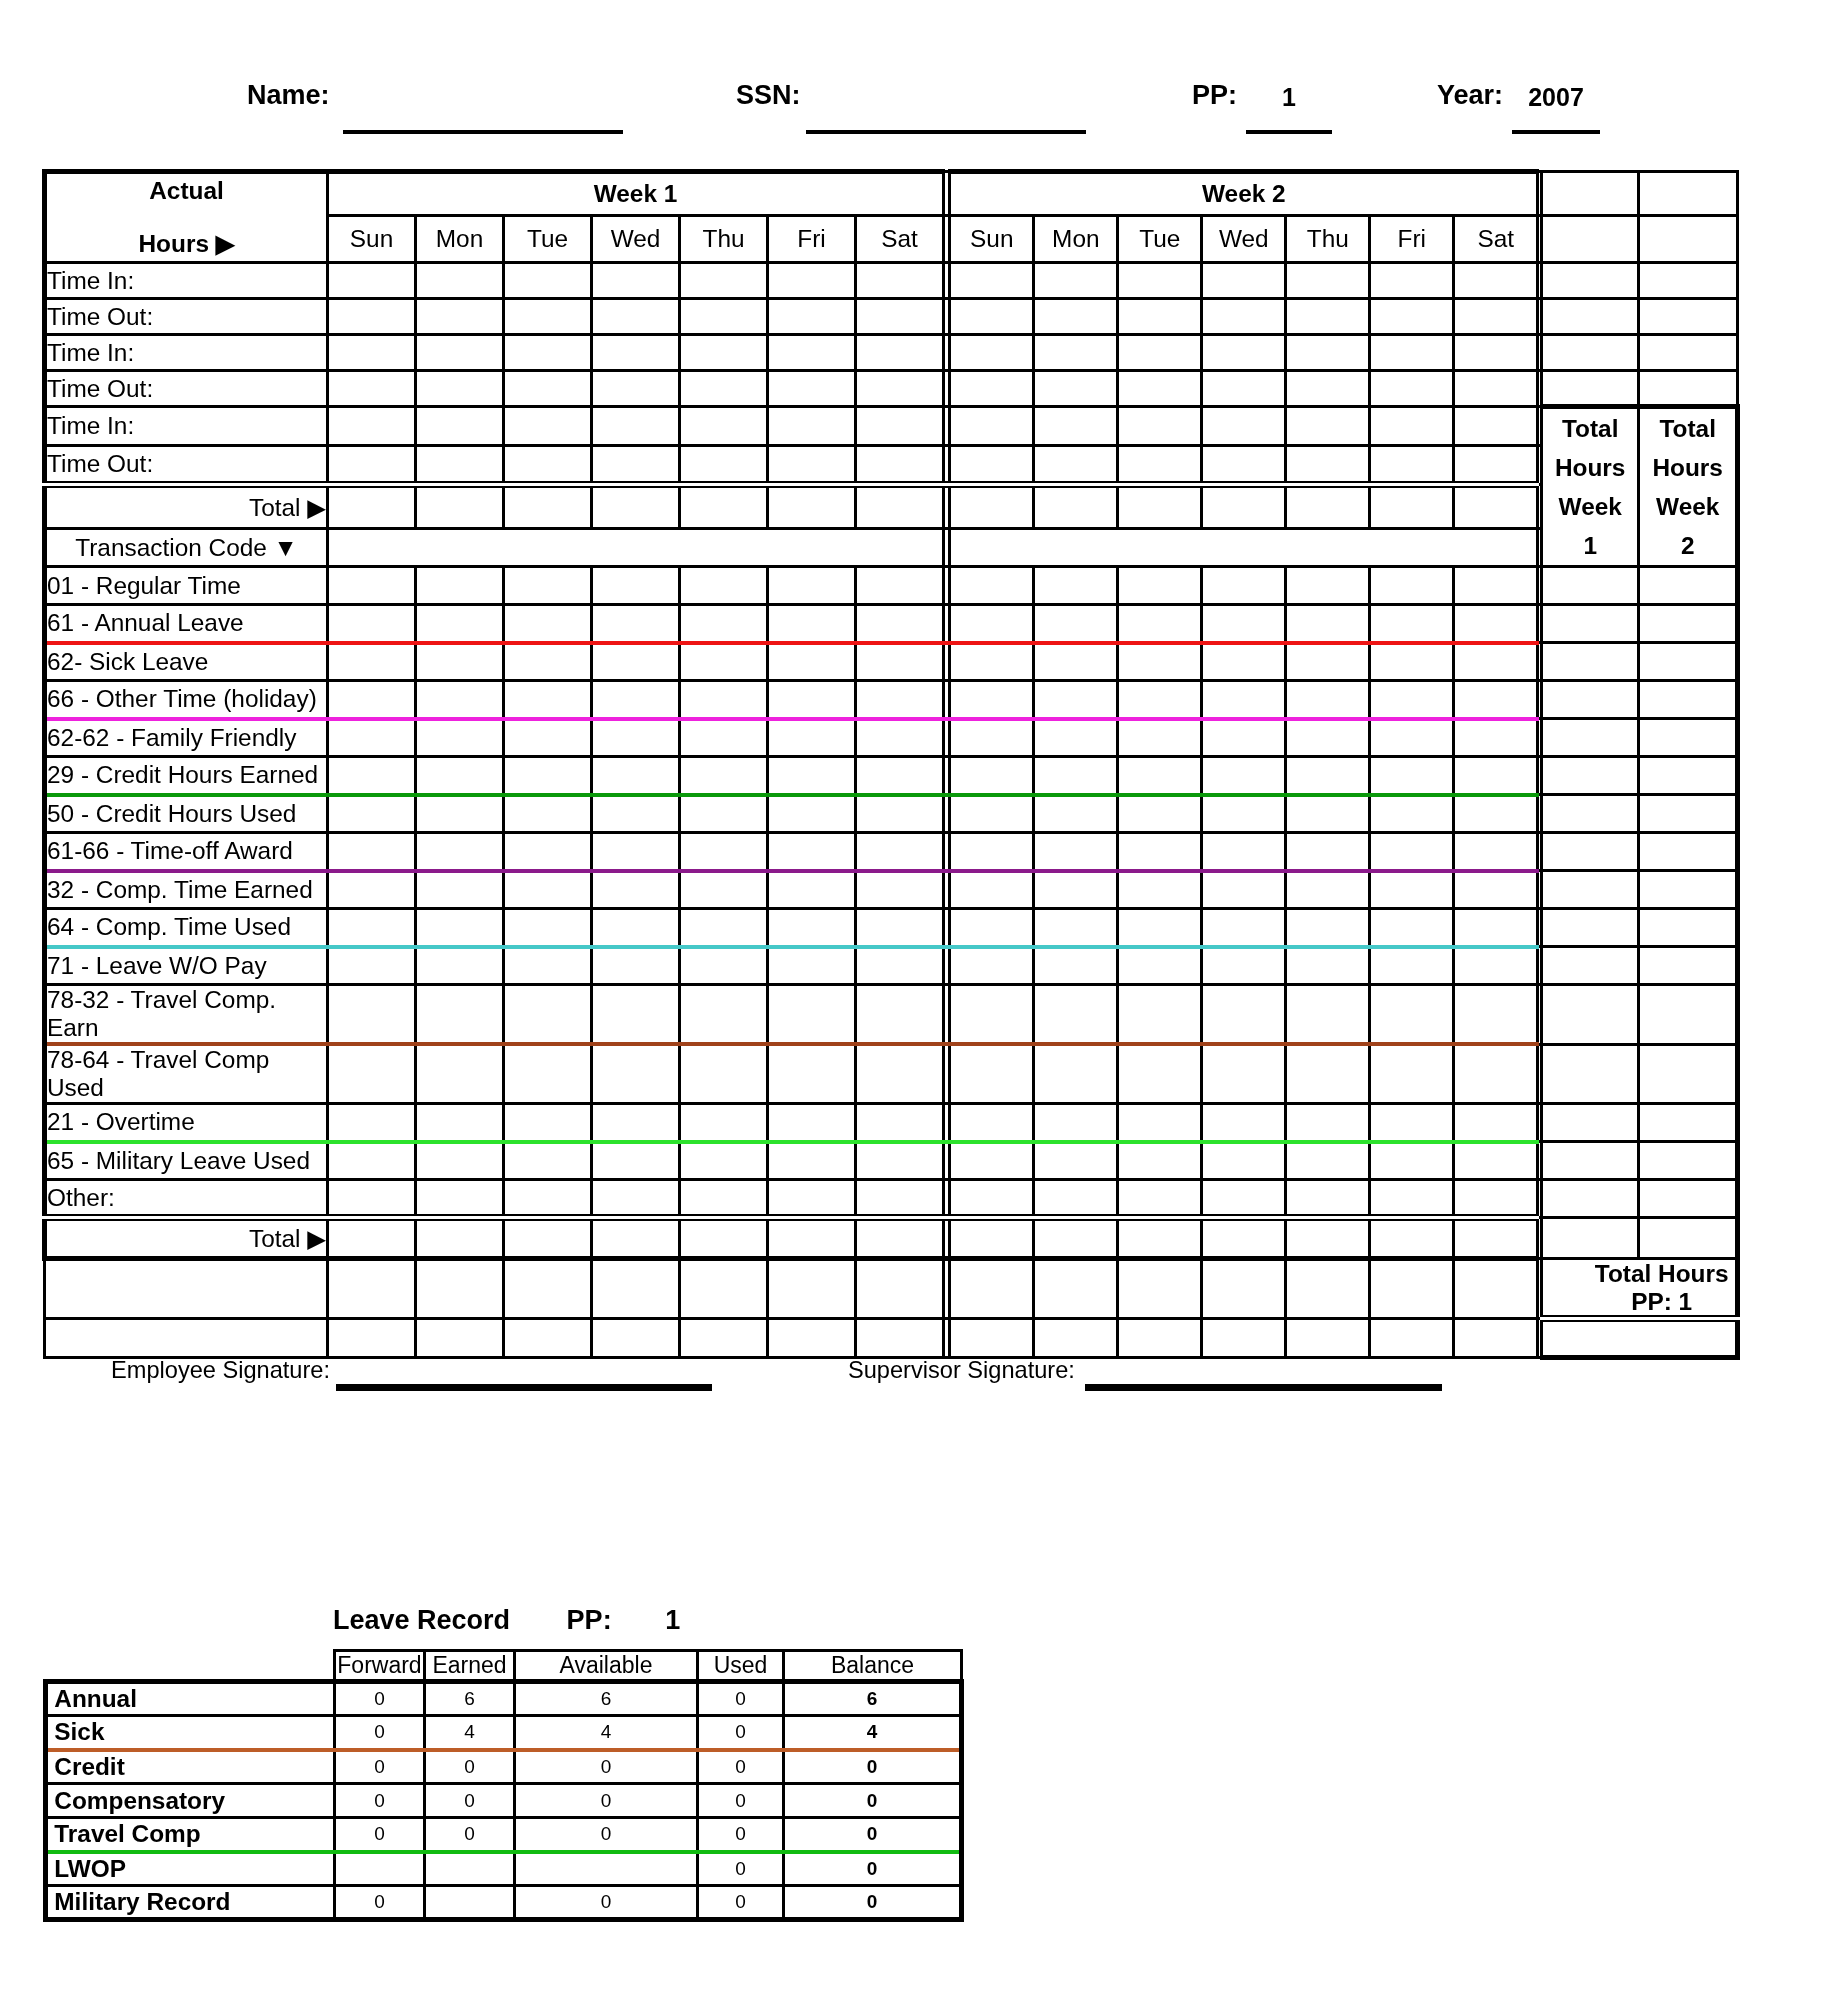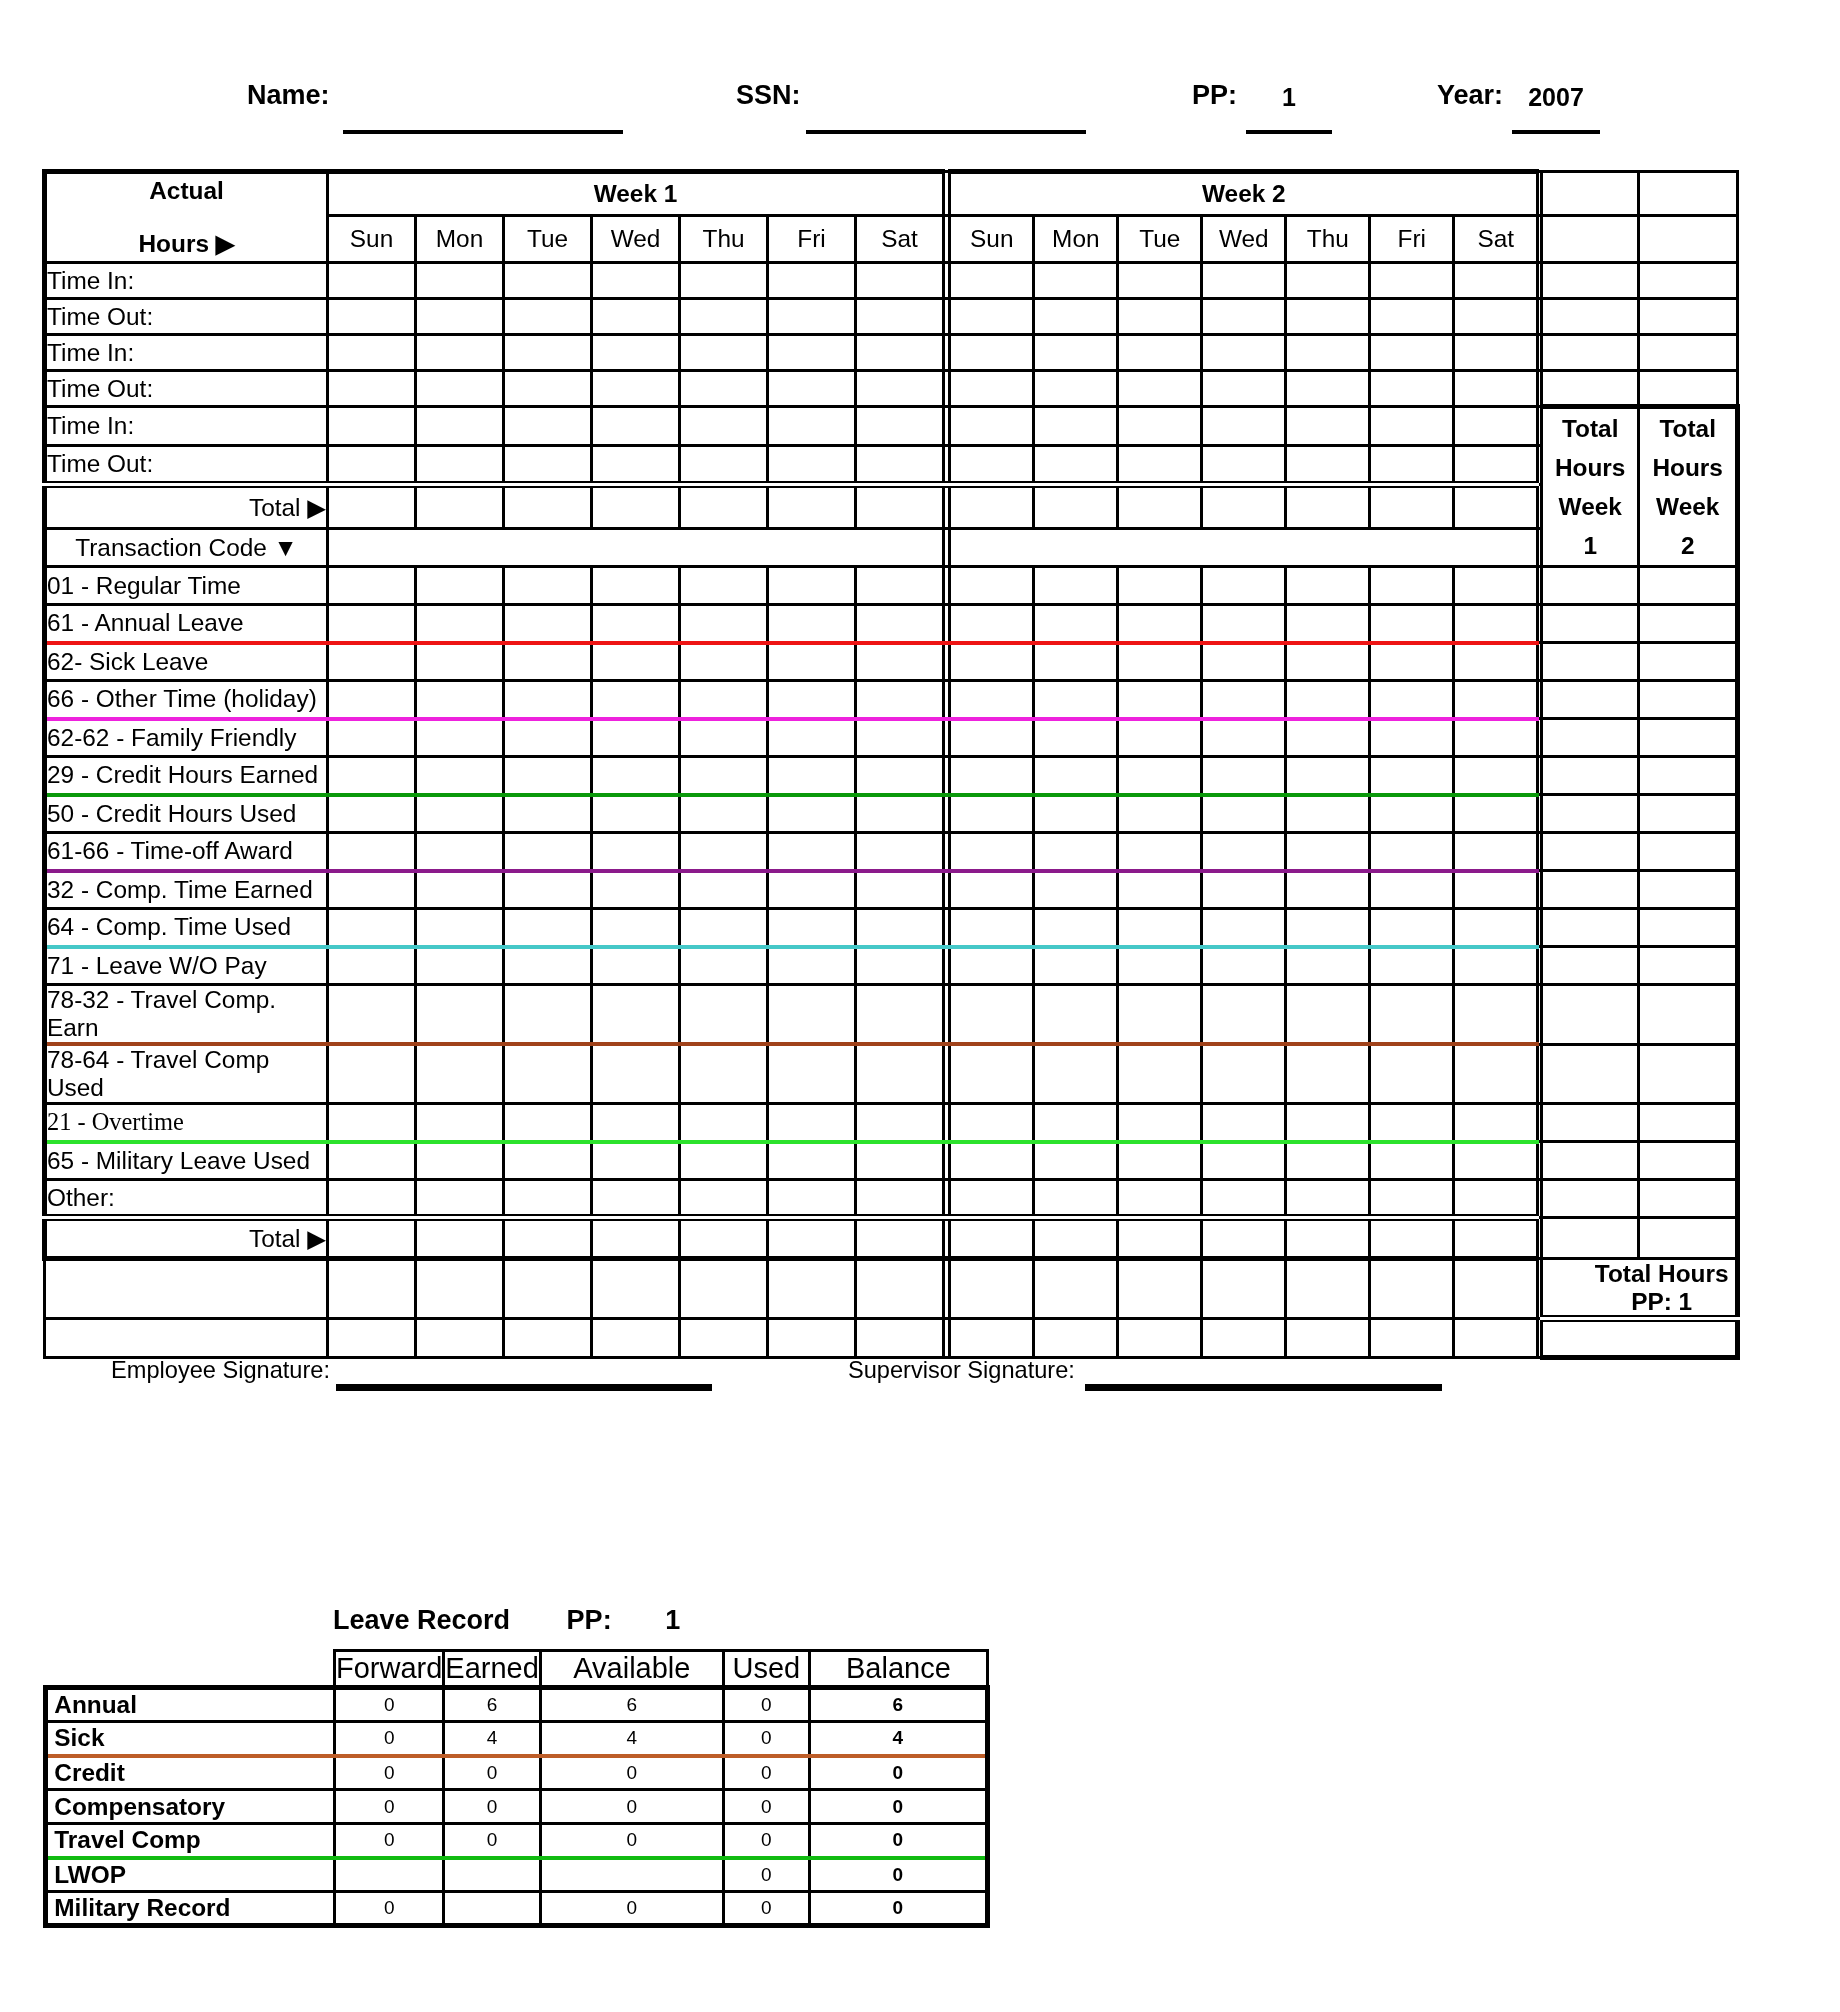--- a/index.html
+++ b/index.html
@@ -35,21 +35,21 @@
   td.rlab.right{text-align:right;padding-right:9.4px;font-size:26px;}
   td.rlab.center{text-align:center;padding-left:0;}
   td.thdr{text-align:center;font-weight:700;font-size:23.6px;}
   td.thdr div{line-height:39px;}
   td.ppbox{text-align:center;font-weight:700;font-size:23.6px;}
   td.ppbox div{line-height:27.5px;padding-left:45px;}
 
   
   #leave-wrap{position:absolute;left:43px;top:1649px;}
   #leave-table{border-collapse:collapse;table-layout:fixed;}
-  #leave-table td{border:3.1px solid #000;padding:0;font-size:29px;text-align:center;
+  #leave-table td{border:3.1px solid #000;padding:0;font-size:23px;text-align:center;
                   vertical-align:middle;background:#fff;}
   #leave-table td.void{border:none;}
   #leave-table td.llab{text-align:left;padding-left:6.3px;font-weight:700;font-size:24.4px;}
   #leave-table td.lval{font-size:19px;}
   #leave-table td.bal{font-weight:700;}
   #leave-table td.lh{border-bottom:5.5px solid #000;}
   .bt7{border-top:5.5px solid #000 !important;}
   td.hatch{background-color:#e6e6e6;
     background-image:repeating-linear-gradient(45deg,#8f8f8f 0 1.6px,transparent 1.6px 4.7px),
                      repeating-linear-gradient(135deg,#8f8f8f 0 1.6px,transparent 1.6px 4.7px);}
@@ -561,21 +561,21 @@
             <td class="in"></td>
             <td class="in"></td>
             <td class="in"></td>
             <td class="in"></td>
             <td class="in"></td>
             <td class="in br5"></td>
             <td class="void"></td>
             <td class="in bl5"></td>
             <td class="in br6"></td>
           </tr>
-          <tr style="height: 38px; font-family: Liberation Serif, serif;">
+          <tr style="height: 38px;">
             <td class="rlab bl6" style="border-bottom: 4.7px solid rgb(44, 226, 44);">21 - Overtime</td>
             <td class="in" style="border-bottom: 4.7px solid rgb(44, 226, 44);"></td>
             <td class="in" style="border-bottom: 4.7px solid rgb(44, 226, 44);"></td>
             <td class="in" style="border-bottom: 4.7px solid rgb(44, 226, 44);"></td>
             <td class="in" style="border-bottom: 4.7px solid rgb(44, 226, 44);"></td>
             <td class="in" style="border-bottom: 4.7px solid rgb(44, 226, 44);"></td>
             <td class="in" style="border-bottom: 4.7px solid rgb(44, 226, 44);"></td>
             <td class="in" style="border-bottom: 4.7px solid rgb(44, 226, 44);"></td>
             <td class="sp" style="border-bottom: 4.7px solid rgb(44, 226, 44);"></td>
             <td class="in" style="border-bottom: 4.7px solid rgb(44, 226, 44);"></td>

